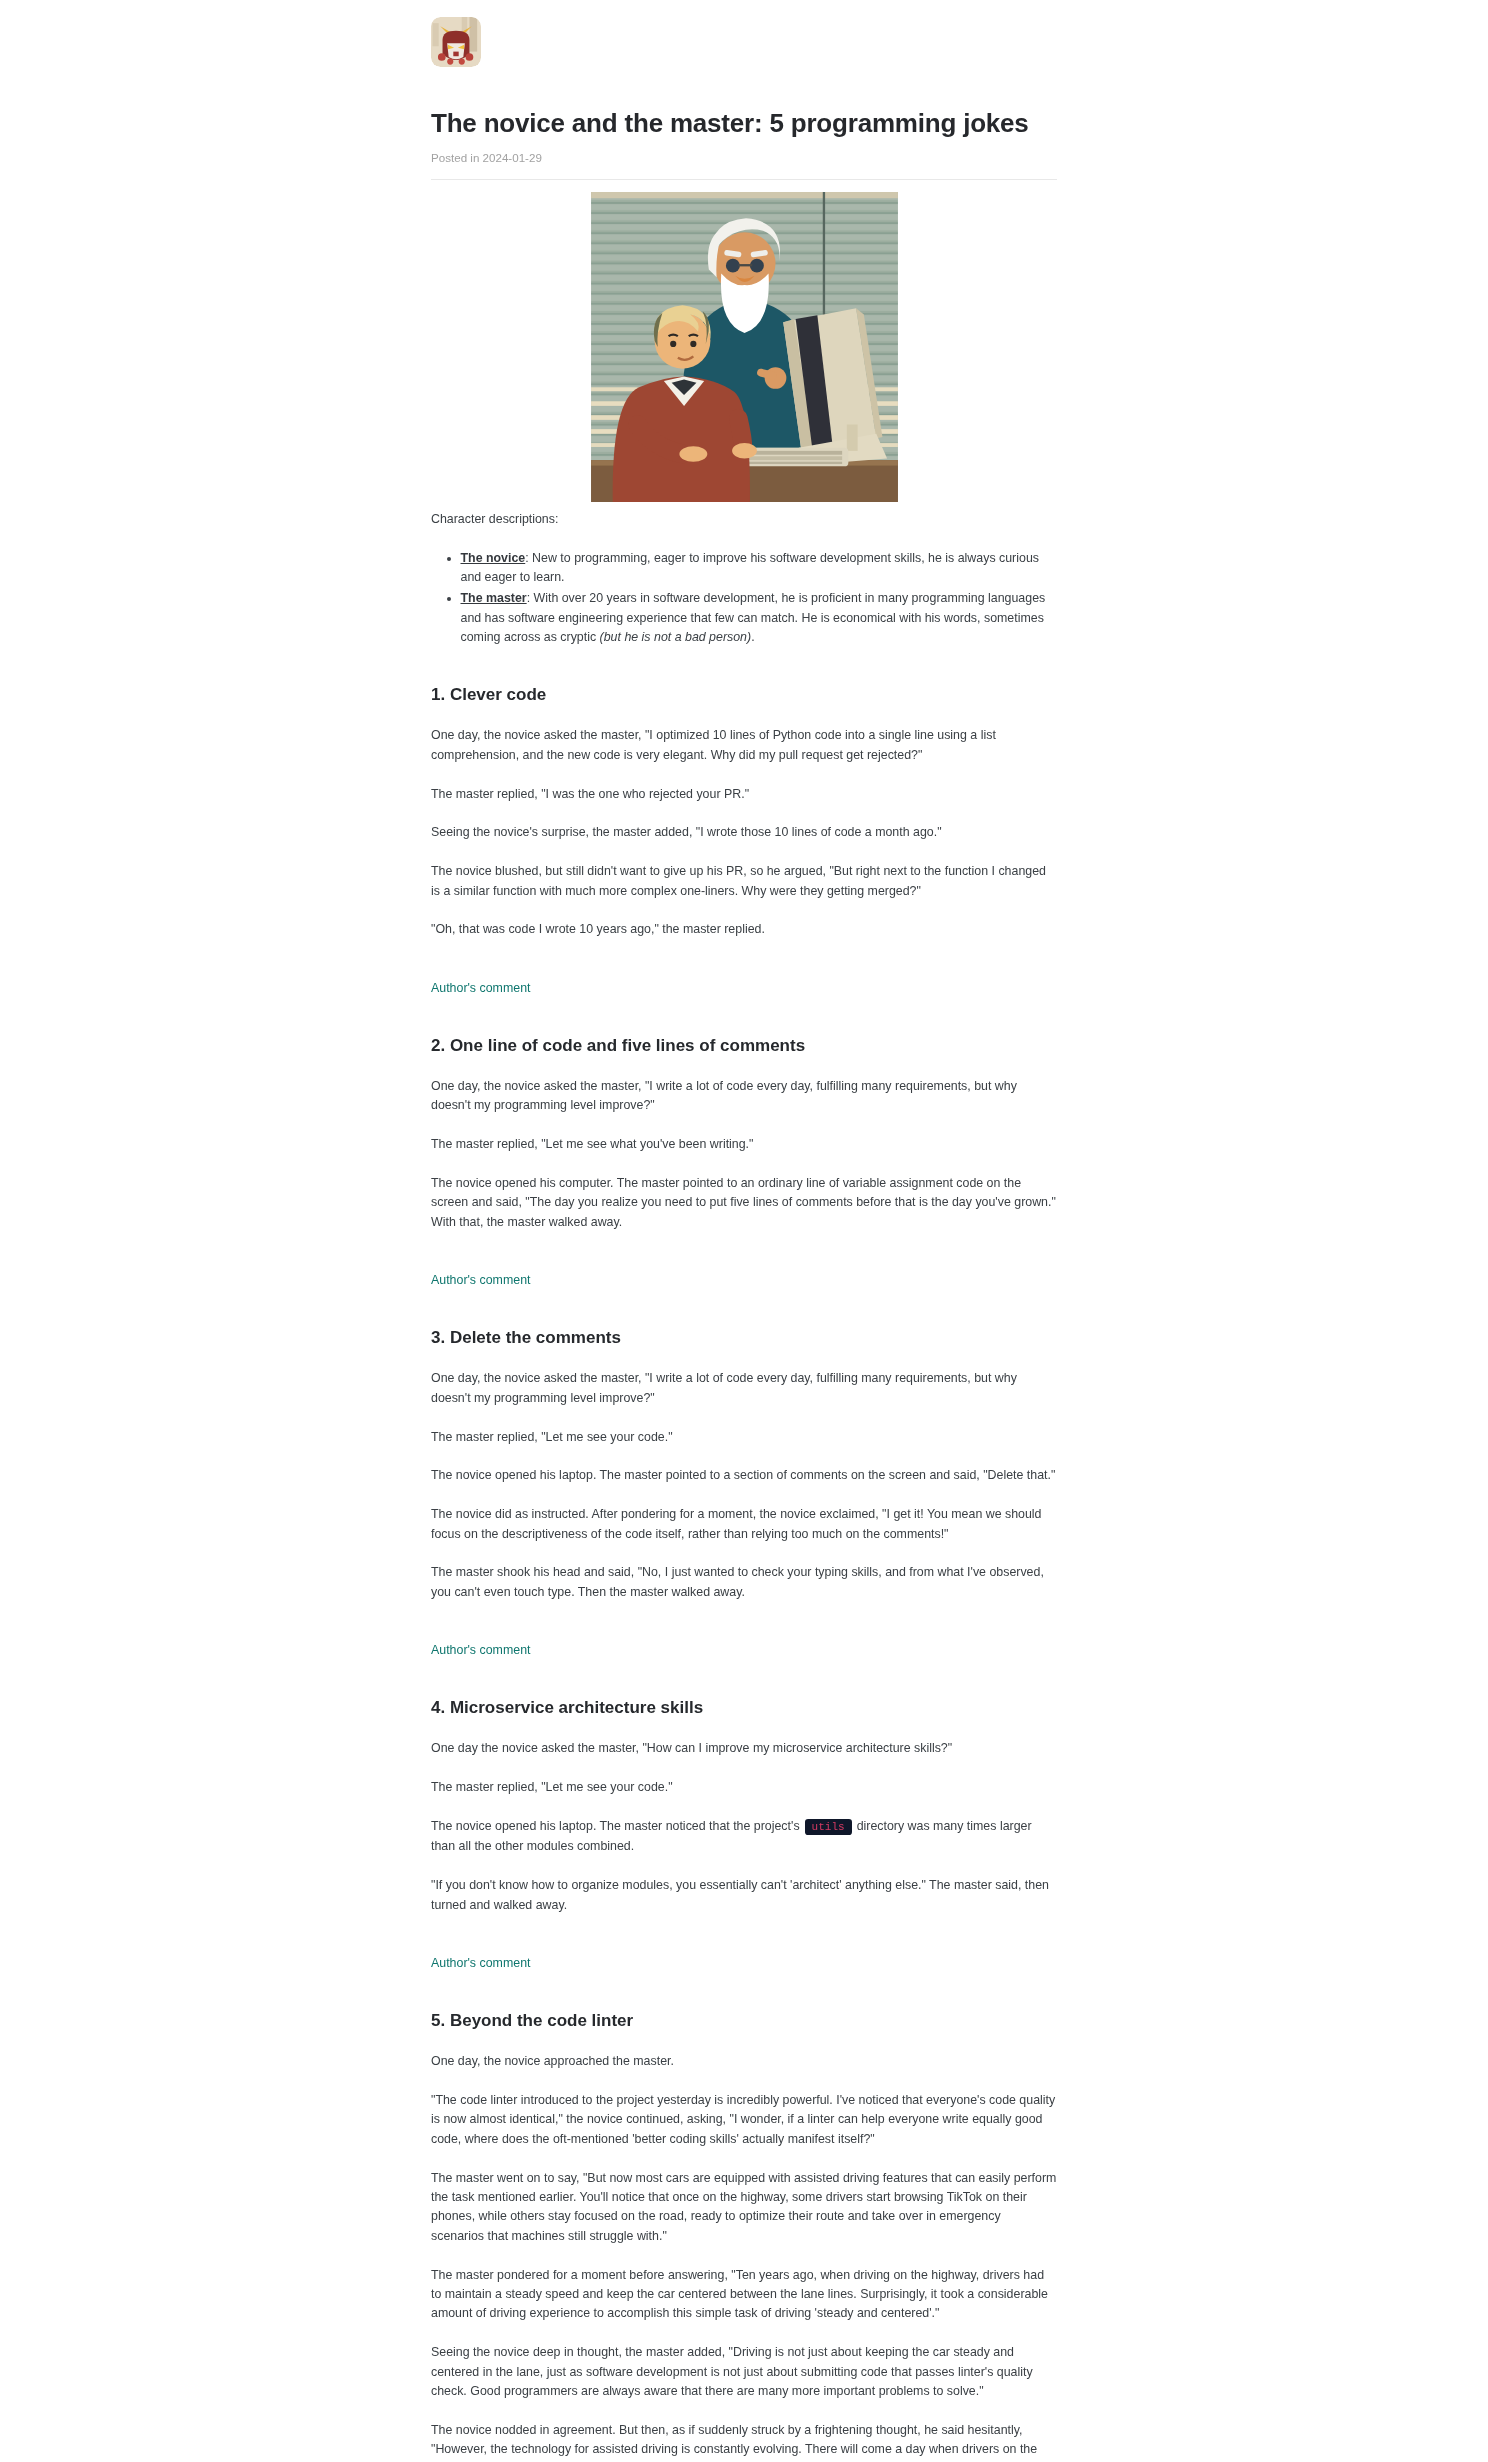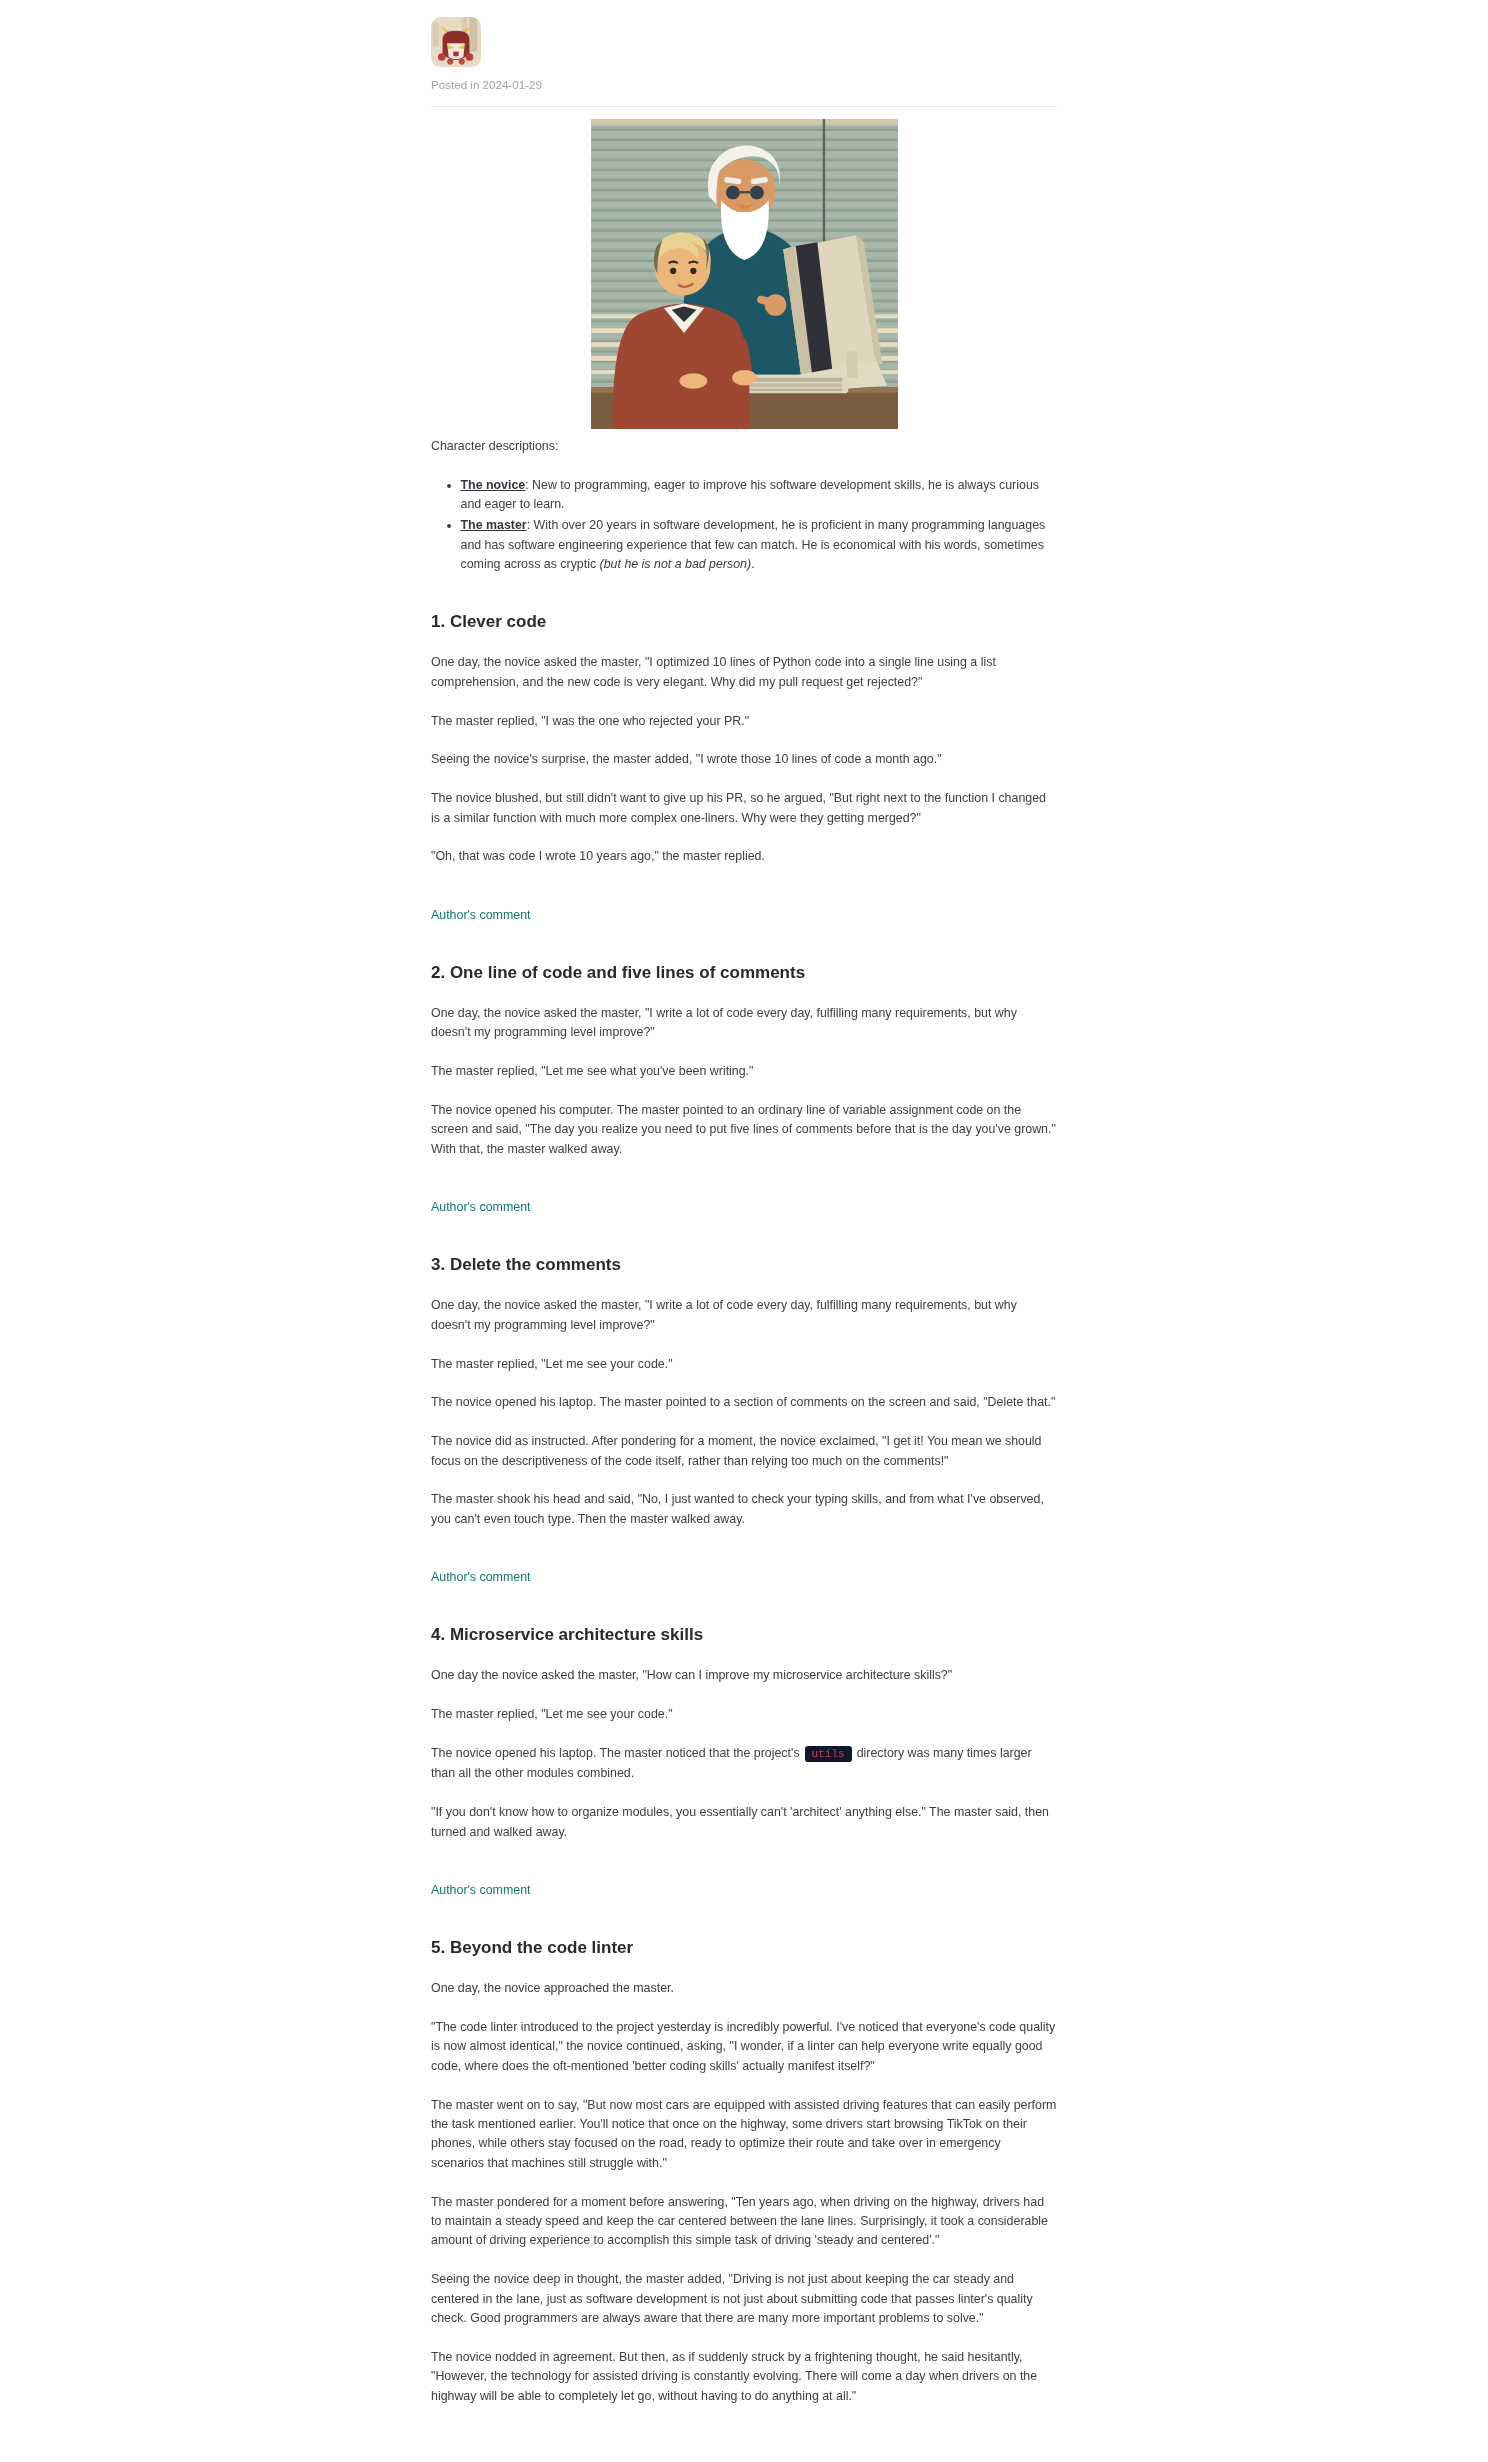--- a/index.html
+++ b/index.html
@@ -110,20 +110,21 @@
 
         <rect x="29" y="45" width="7" height="6" fill="#a03430"></rect>
         <circle cx="14" cy="52" r="5" fill="#b8423a"></circle>
         <circle cx="50" cy="52" r="5" fill="#b8423a"></circle>
         <circle cx="25" cy="58" r="4" fill="#c34a40"></circle>
         <circle cx="40" cy="58" r="4" fill="#c34a40"></circle>
       </g>
     </svg>
   </a>
 
+  <h1 class="post-title">The novice and the master: 5 programming jokes</h1>
   <div class="post-date">Posted in 2024-01-29</div>
   <hr class="divider">
 
   <figure class="hero">
     <svg width="307" height="310" viewBox="0 0 396 400">
       <defs>
         <pattern id="blinds" x="0" y="0" width="396" height="13" patternUnits="userSpaceOnUse">
           <rect x="0" y="0" width="396" height="13" fill="#a9b7ab"></rect>
           <rect x="0" y="0" width="396" height="2.5" fill="#8aa092"></rect>
           <rect x="0" y="10.5" width="396" height="2.5" fill="#9cad9f"></rect>

